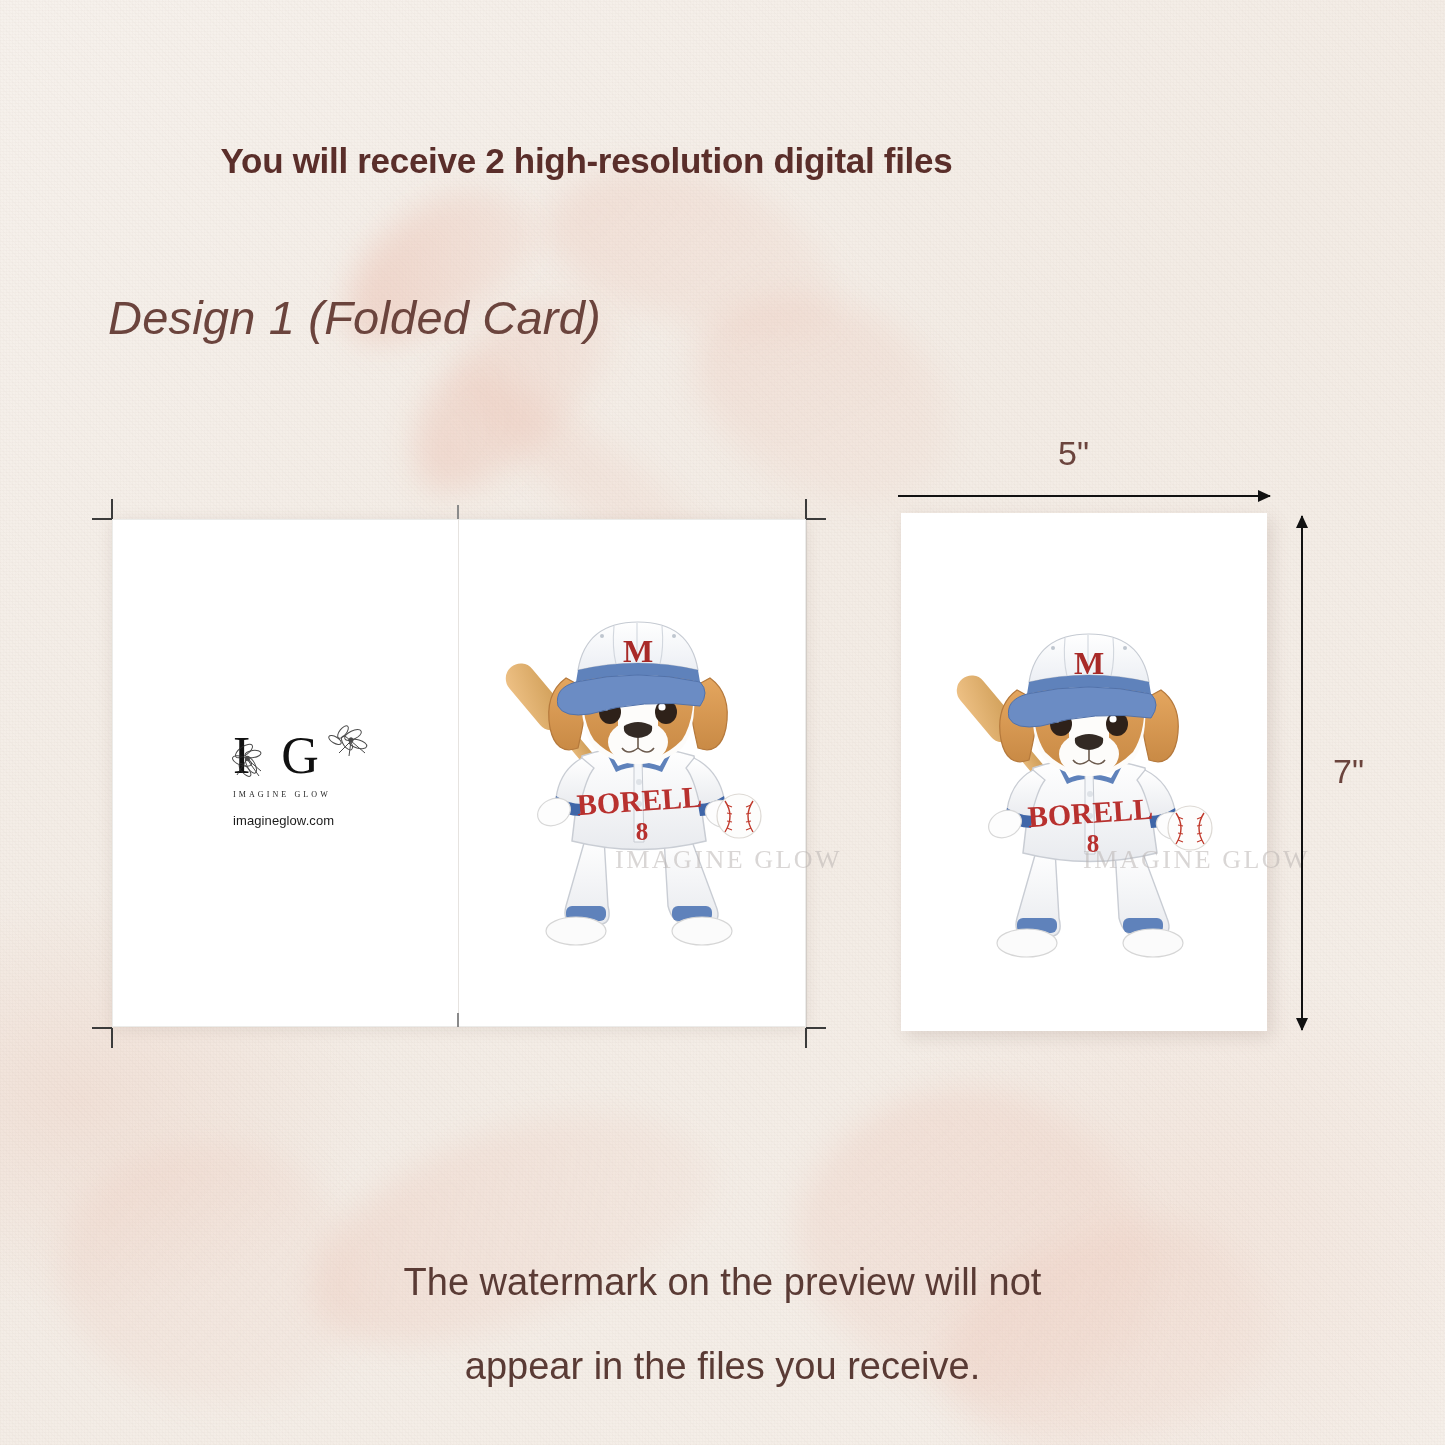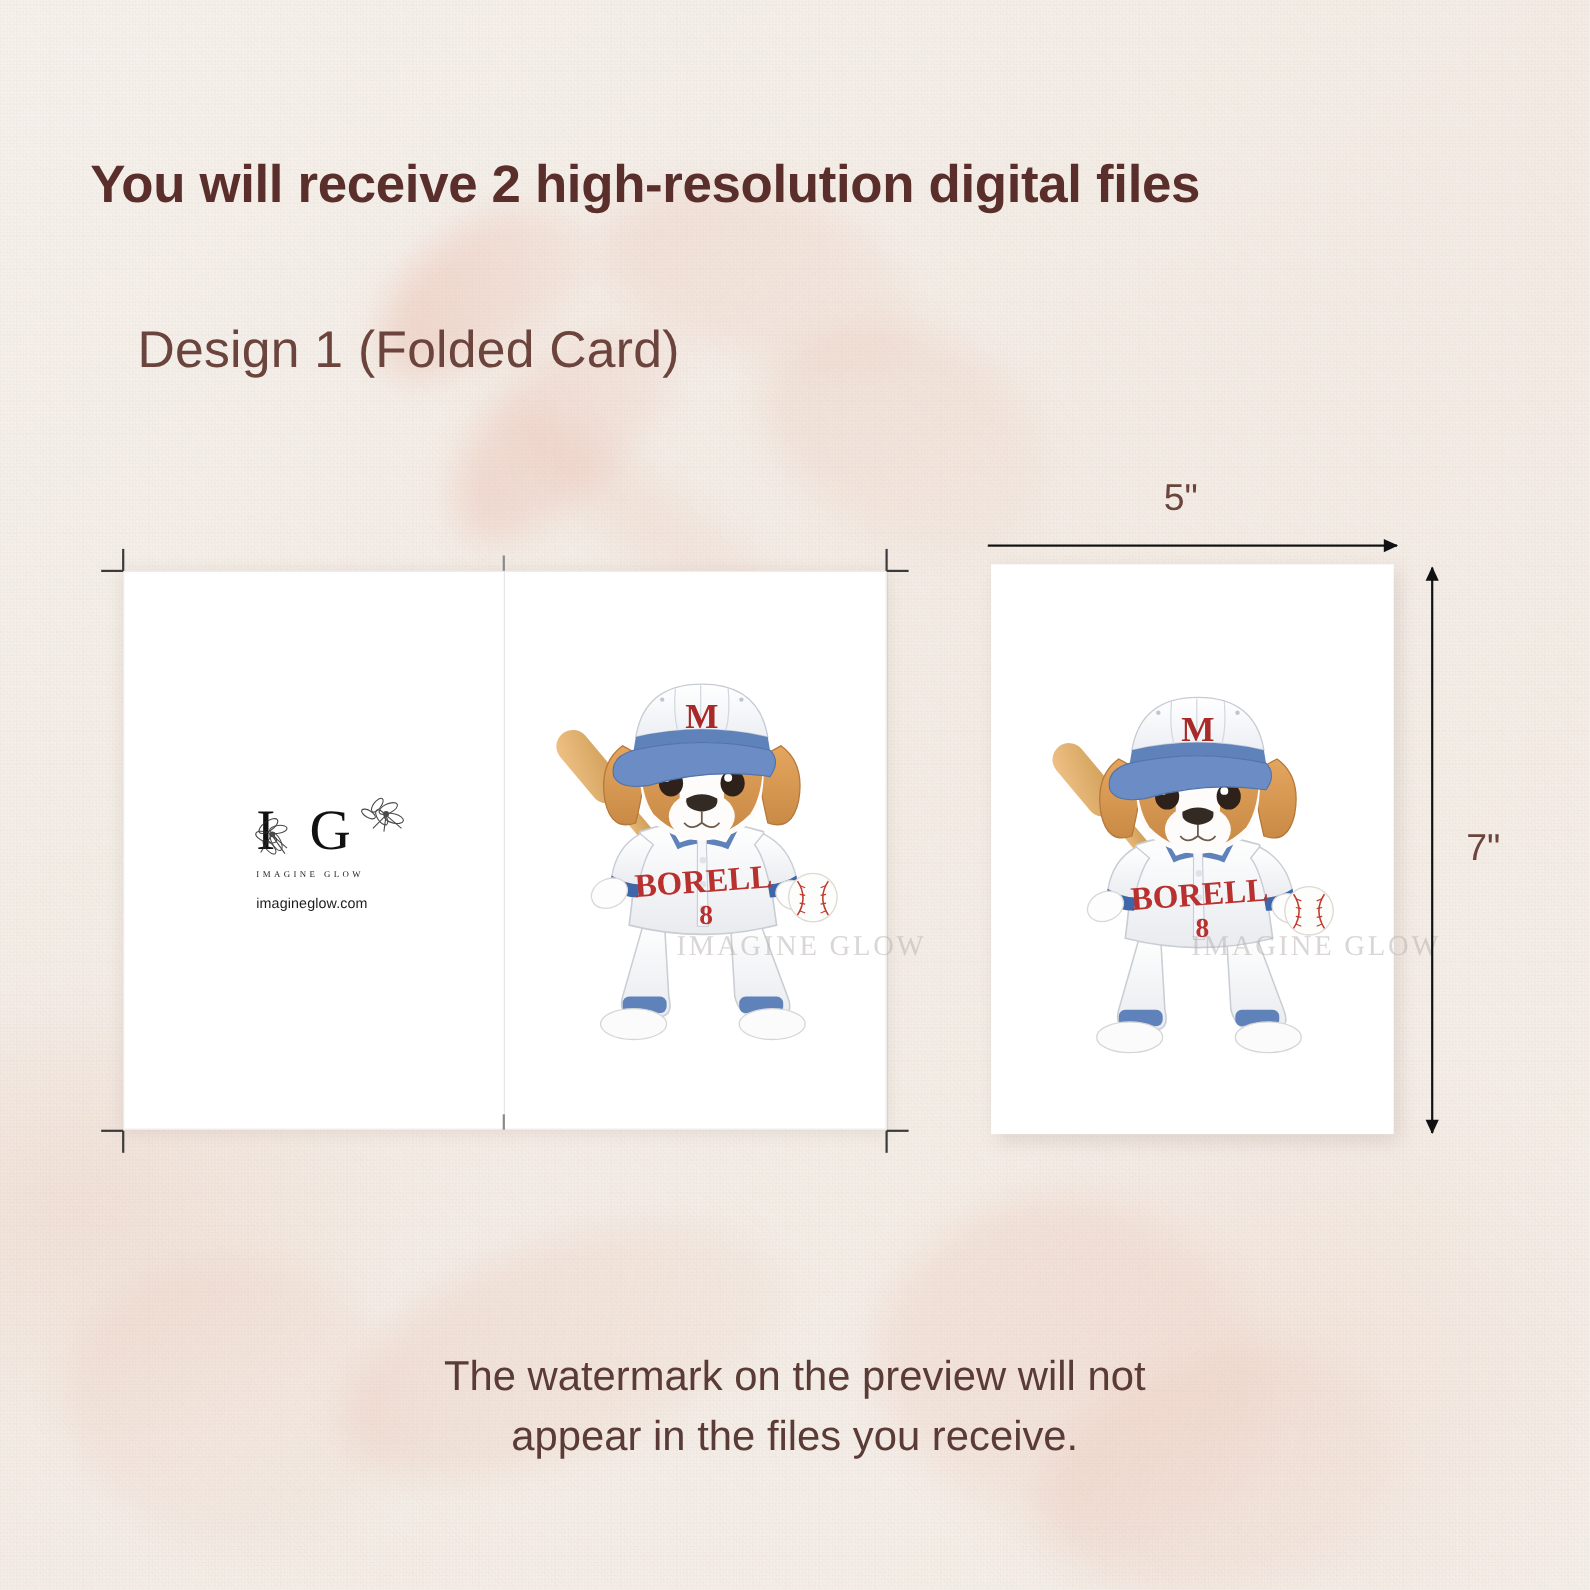--- a/index.html
+++ b/index.html
@@ -39,34 +39,34 @@
   .leaf.l4{left:690px;top:300px;width:270px;height:190px;border-radius:55% 45% 50% 50%/60% 55% 45% 40%;transform:rotate(32deg);opacity:.5;}
   .leaf.l5{left:430px;top:455px;width:360px;height:70px;border-radius:50%;transform:rotate(38deg);opacity:.45;}
   .leaf.l6{left:300px;top:1130px;width:420px;height:190px;border-radius:55% 45% 60% 40%/60% 55% 45% 40%;transform:rotate(-18deg);opacity:.55;}
   .leaf.l7{left:800px;top:1090px;width:360px;height:300px;border-radius:50% 50% 55% 45%/60% 55% 45% 40%;transform:rotate(25deg);opacity:.5;}
   .leaf.l8{left:940px;top:1230px;width:330px;height:210px;border-radius:60% 40% 50% 50%/55% 60% 40% 45%;transform:rotate(-12deg);opacity:.45;}
   .leaf.l9{left:60px;top:1140px;width:300px;height:260px;border-radius:55% 45% 50% 50%/55% 60% 40% 45%;transform:rotate(14deg);opacity:.4;}
 
   
   #headline{
     position:absolute;left:0;top:141px;width:1173px;text-align:center;
-    font-size:48px;font-weight:bold;letter-spacing:-.3px;color:#5a2e2a;
+    font-size:35px;font-weight:bold;letter-spacing:-.3px;color:#5a2e2a;
   }
   .design-label{
     position:absolute;font-size:47px;font-weight:400;color:#6b443d;
     letter-spacing:.2px;white-space:nowrap;
   }
-  #design1-label{left:125px;top:290px;}
+  #design1-label{left:108px;top:290px;font-style:italic;}
   #design2-label{left:975px;top:290px;}
 
   #footnote{
     position:absolute;left:0;top:1226px;width:1445px;text-align:center;
     font-size:38px;line-height:1.42;color:#5a3b35;font-weight:400;
   }
-  #footnote span{display:block;}
+  #footnote span{display:block;margin-top:30px;}
 
   
   #card-left{
     position:absolute;left:112px;top:519px;width:694px;height:508px;
     background:#fff;box-shadow:0 2px 14px rgba(120,90,75,.13);
   }
   #fold-line{position:absolute;left:346px;top:0;width:1px;height:508px;background:#e6e3e0;}
   #card-left-inner-border{position:absolute;inset:0;border:1px solid #ececea;}
 
   

